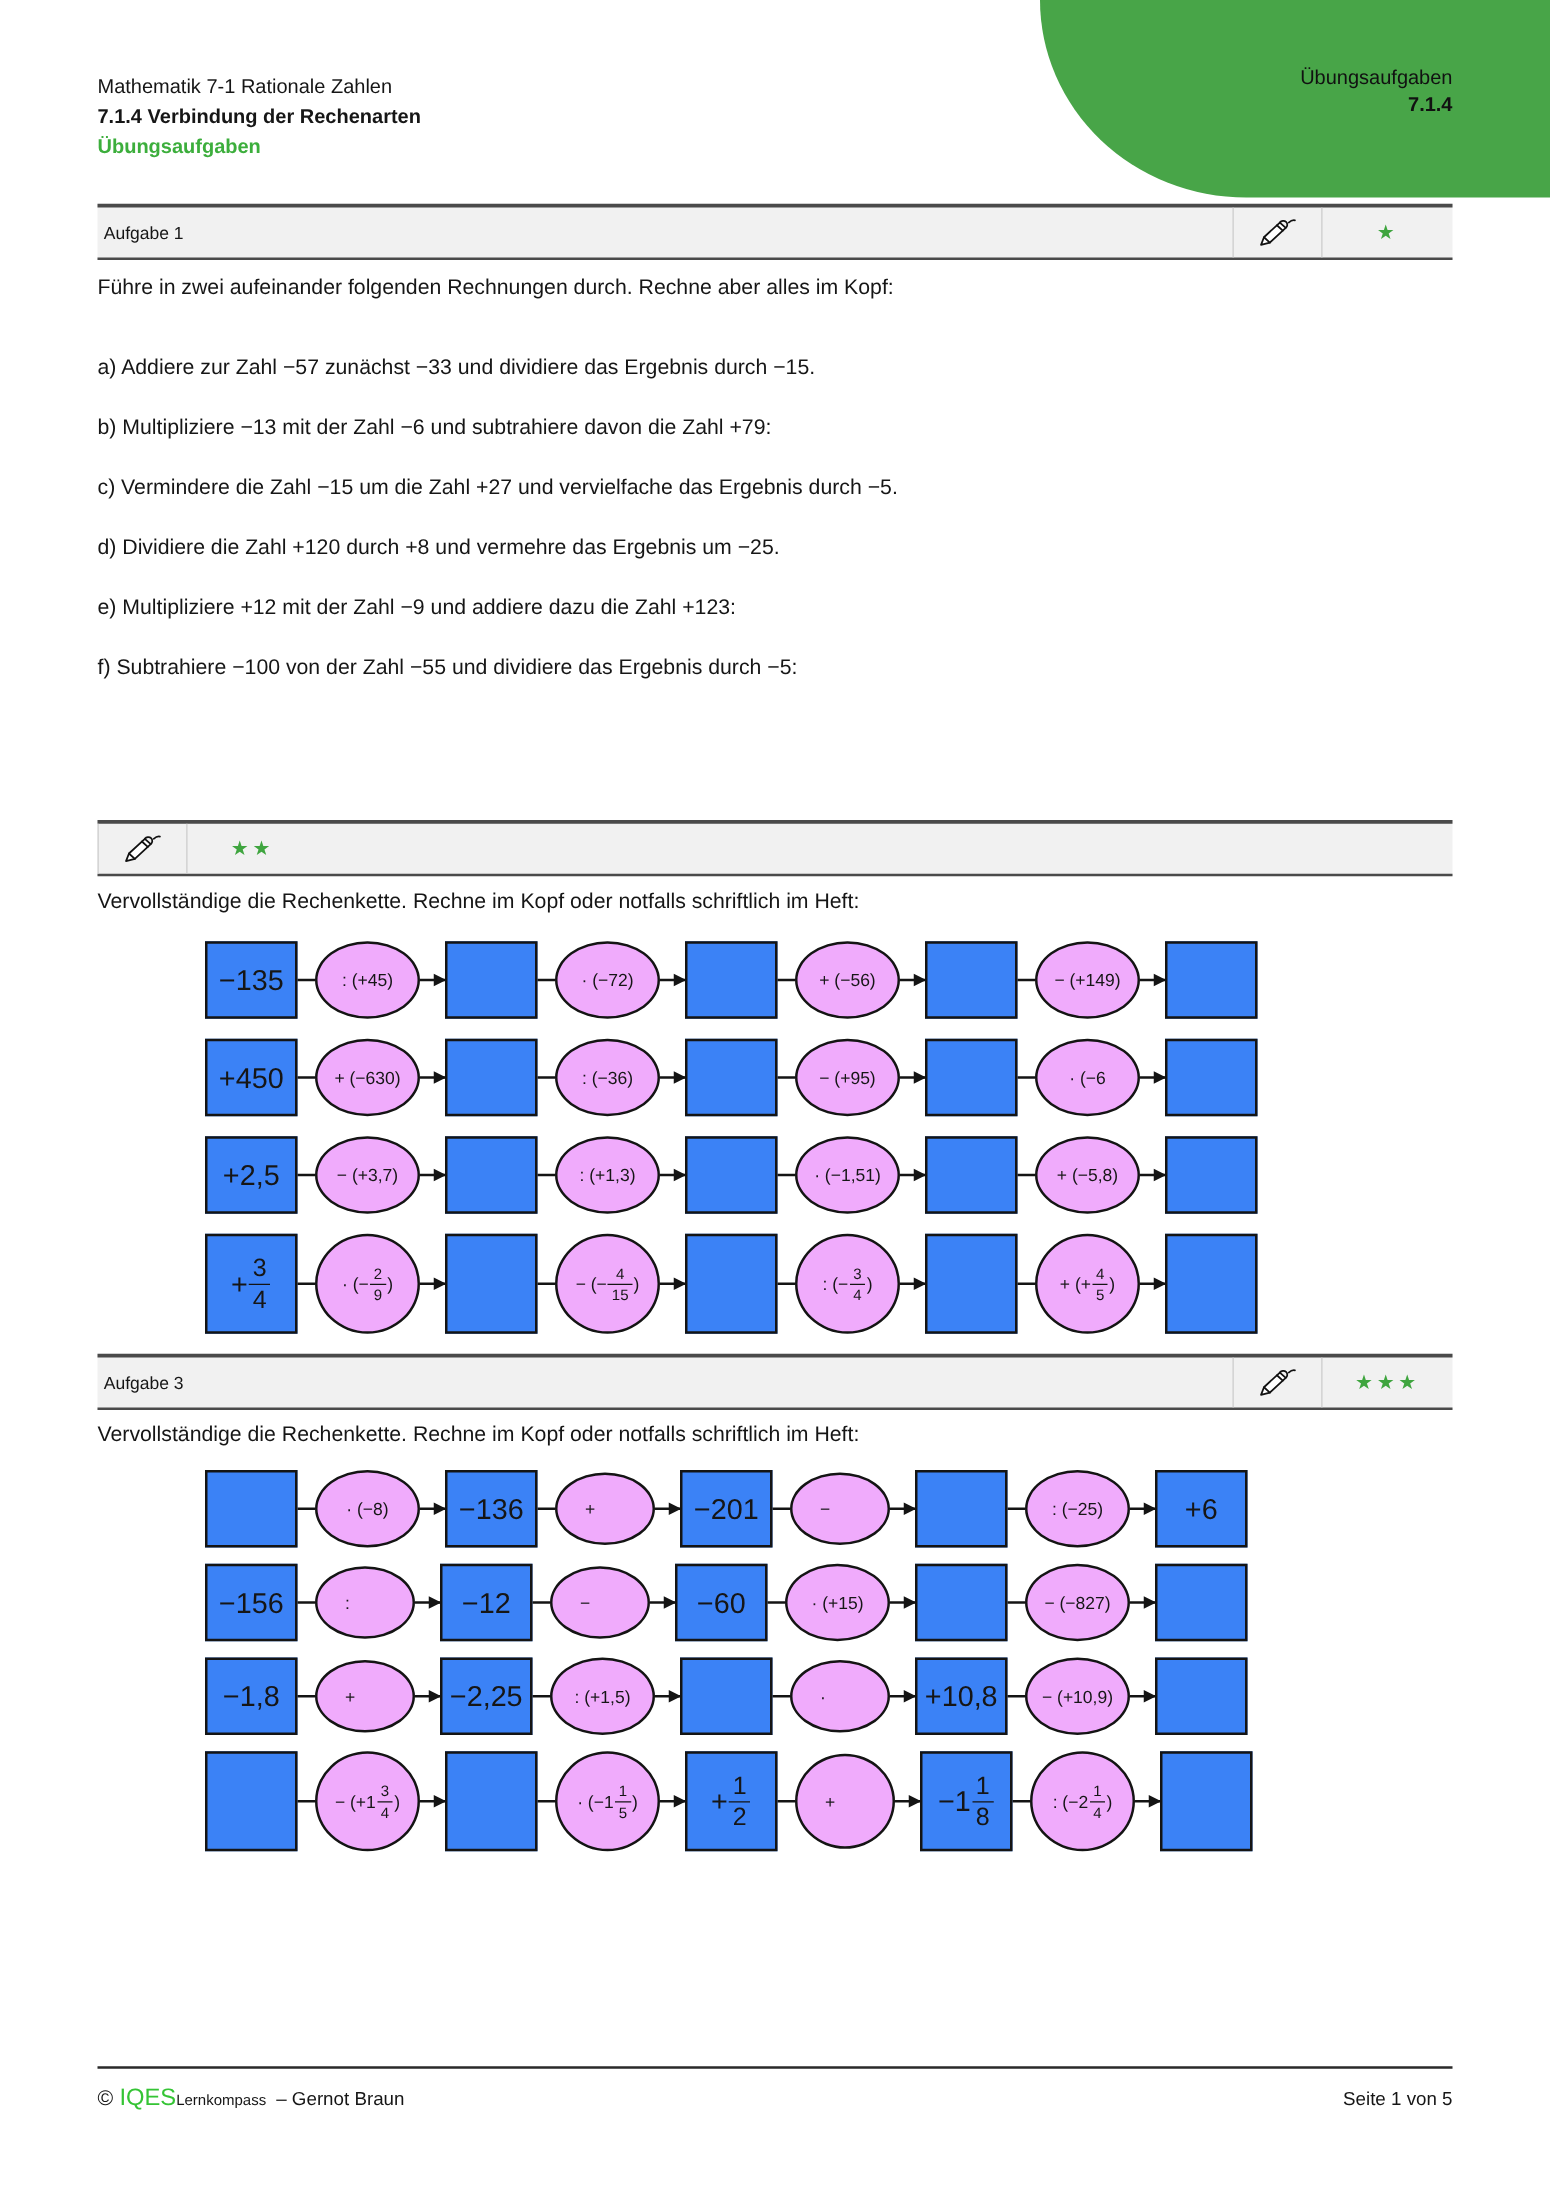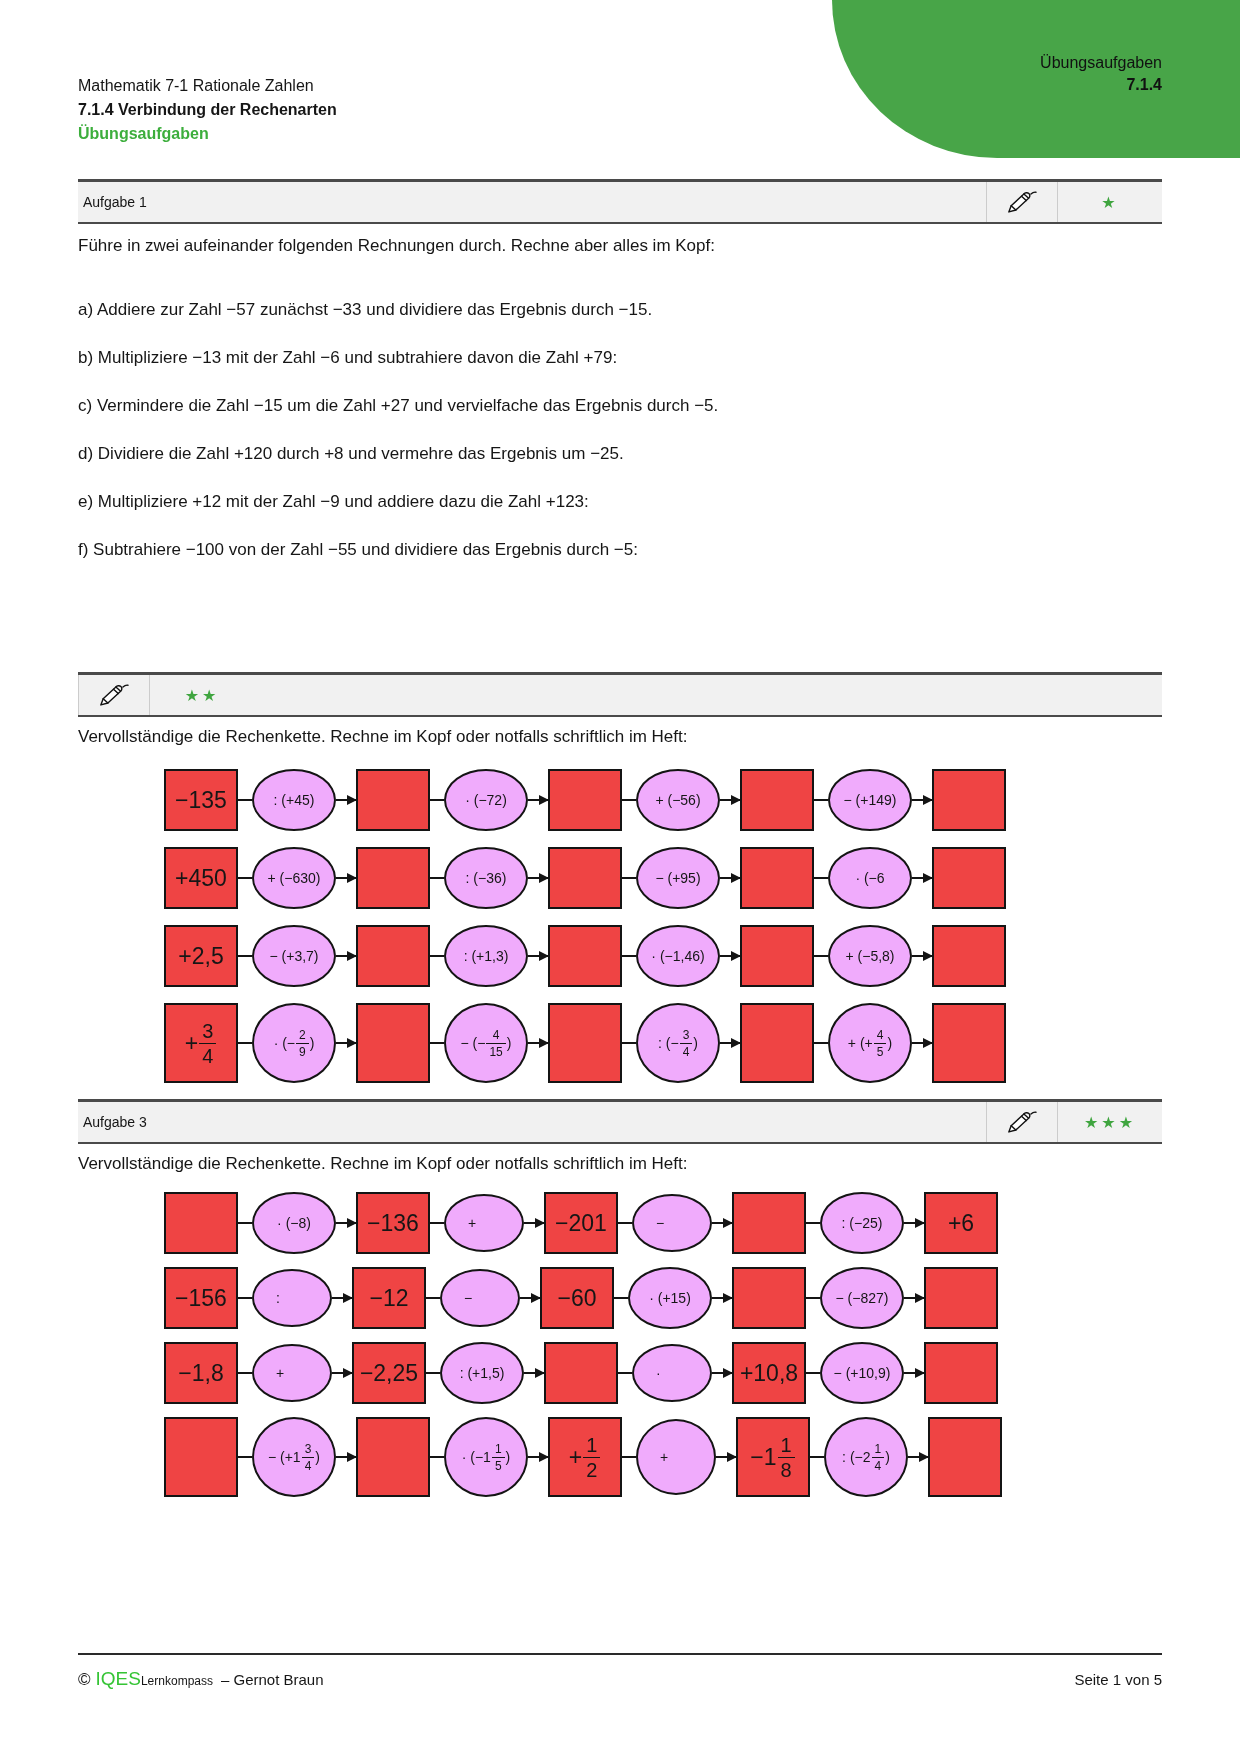--- a/index.html
+++ b/index.html
@@ -19,21 +19,21 @@
   .blob{
     position:absolute;top:0;left:832px;right:0;height:158px;
     background:var(--brand-green);
     border-bottom-left-radius:165px 158px;
   }
   .blob-text{position:absolute;top:52px;right:78px;text-align:right;color:#111;}
   .blob-text .bl1{font-size:16px;line-height:22px;}
   .blob-text .bl2{font-size:16px;line-height:22px;font-weight:bold;}
 
   
-  .content{position:absolute;left:78px;top:16px;width:1084px;}
+  .content{position:absolute;left:78px;top:0;width:1084px;}
 
   .hdr{margin-top:58px;font-size:16px;line-height:24px;}
   .hdr .l2{font-weight:bold;}
   .hdr .l3{font-weight:bold;color:var(--text-green);}
 
   
   .bar{
     display:flex;align-items:stretch;height:40px;
     background:#f1f1f1;
     border-top:3px solid #4a4a4a;border-bottom:2px solid #4a4a4a;
@@ -53,21 +53,21 @@
   
   .items{margin-top:44px;}
   .item{font-size:17px;line-height:20px;margin-bottom:28px;}
 
   
   .chains{margin-top:22px;}
   .chains3{margin-top:18px;}
   .chain-row{display:flex;align-items:center;margin:0 0 16px 86px;}
   .chains3 .chain-row{margin-bottom:13px;}
   .cbox{
-    width:70px;height:58px;border:2px solid var(--ink);background:#ef4444;
+    width:70px;height:58px;border:2px solid var(--ink);background:#3b82f6;
     display:flex;align-items:center;justify-content:center;
     font-size:23px;flex-shrink:0;
   }
   .ellipse{
     width:80px;height:58px;border:2px solid var(--ink);border-radius:50%;
     display:flex;align-items:center;justify-content:center;
     font-size:14px;flex-shrink:0;background:#f0abfc;white-space:nowrap;
   }
   .ellipse.solo{justify-content:flex-start;padding-left:22px;box-sizing:border-box;}
   .chain-row.tall .cbox,.chain-row.tall .ellipse{height:76px;}
@@ -201,21 +201,21 @@
           <div class="cbox">+2,5</div>
           <span class="link"></span>
           <div class="ellipse">− (+3,7)</div>
           <span class="link arrow"></span>
           <div class="cbox empty"></div>
           <span class="link"></span>
           <div class="ellipse">: (+1,3)</div>
           <span class="link arrow"></span>
           <div class="cbox empty"></div>
           <span class="link"></span>
-          <div class="ellipse">· (−1,46)</div>
+          <div class="ellipse">· (−1,51)</div>
           <span class="link arrow"></span>
           <div class="cbox empty"></div>
           <span class="link"></span>
           <div class="ellipse">+ (−5,8)</div>
           <span class="link arrow"></span>
           <div class="cbox empty"></div>
         </div>
         <div class="chain-row tall">
           <div class="cbox">+<span class="frac">
               <span class="num">3</span>

